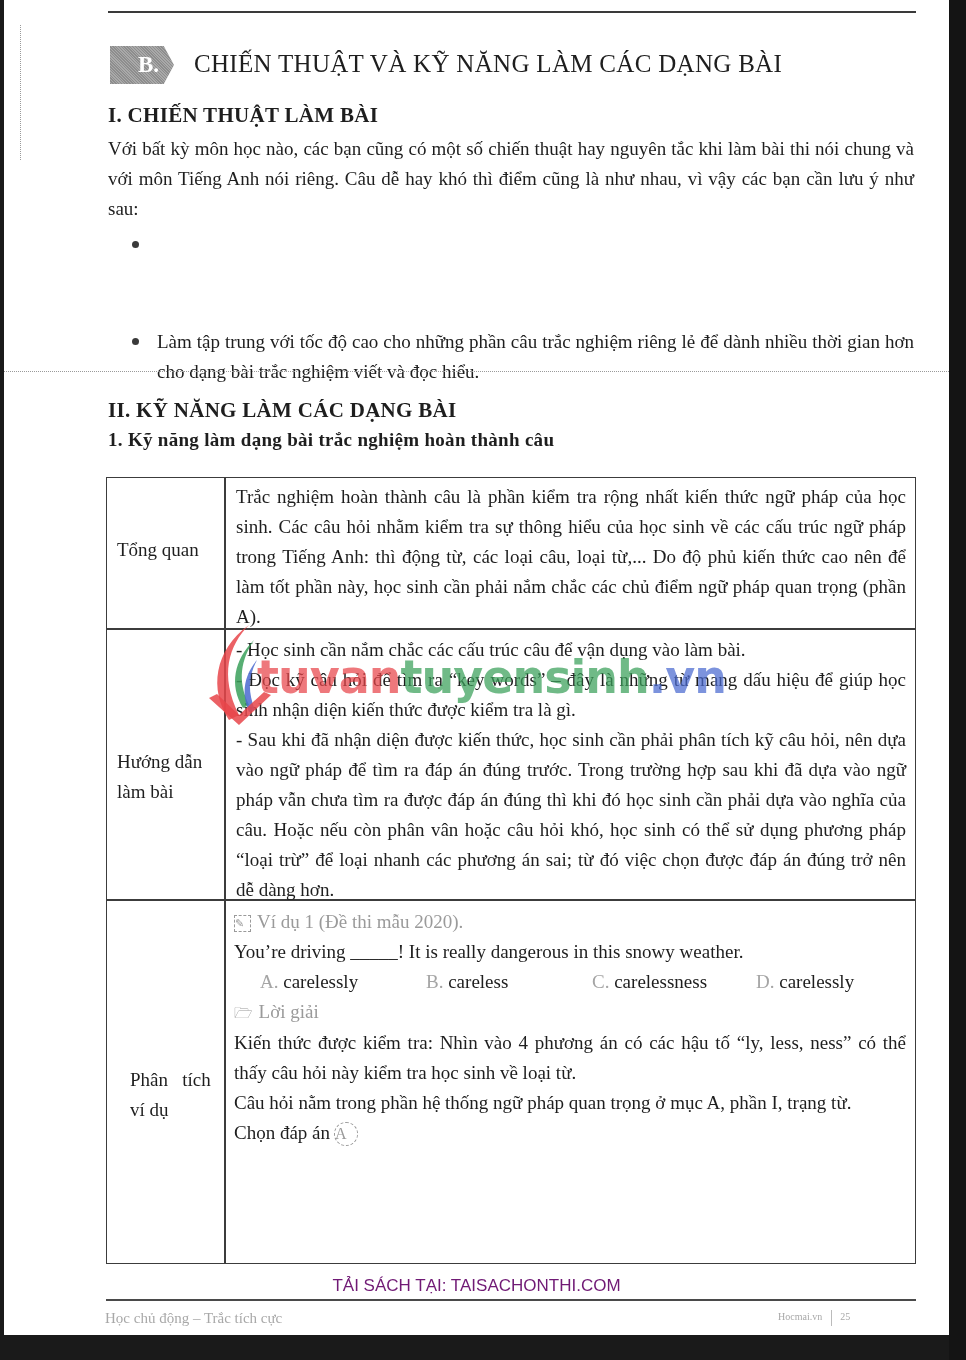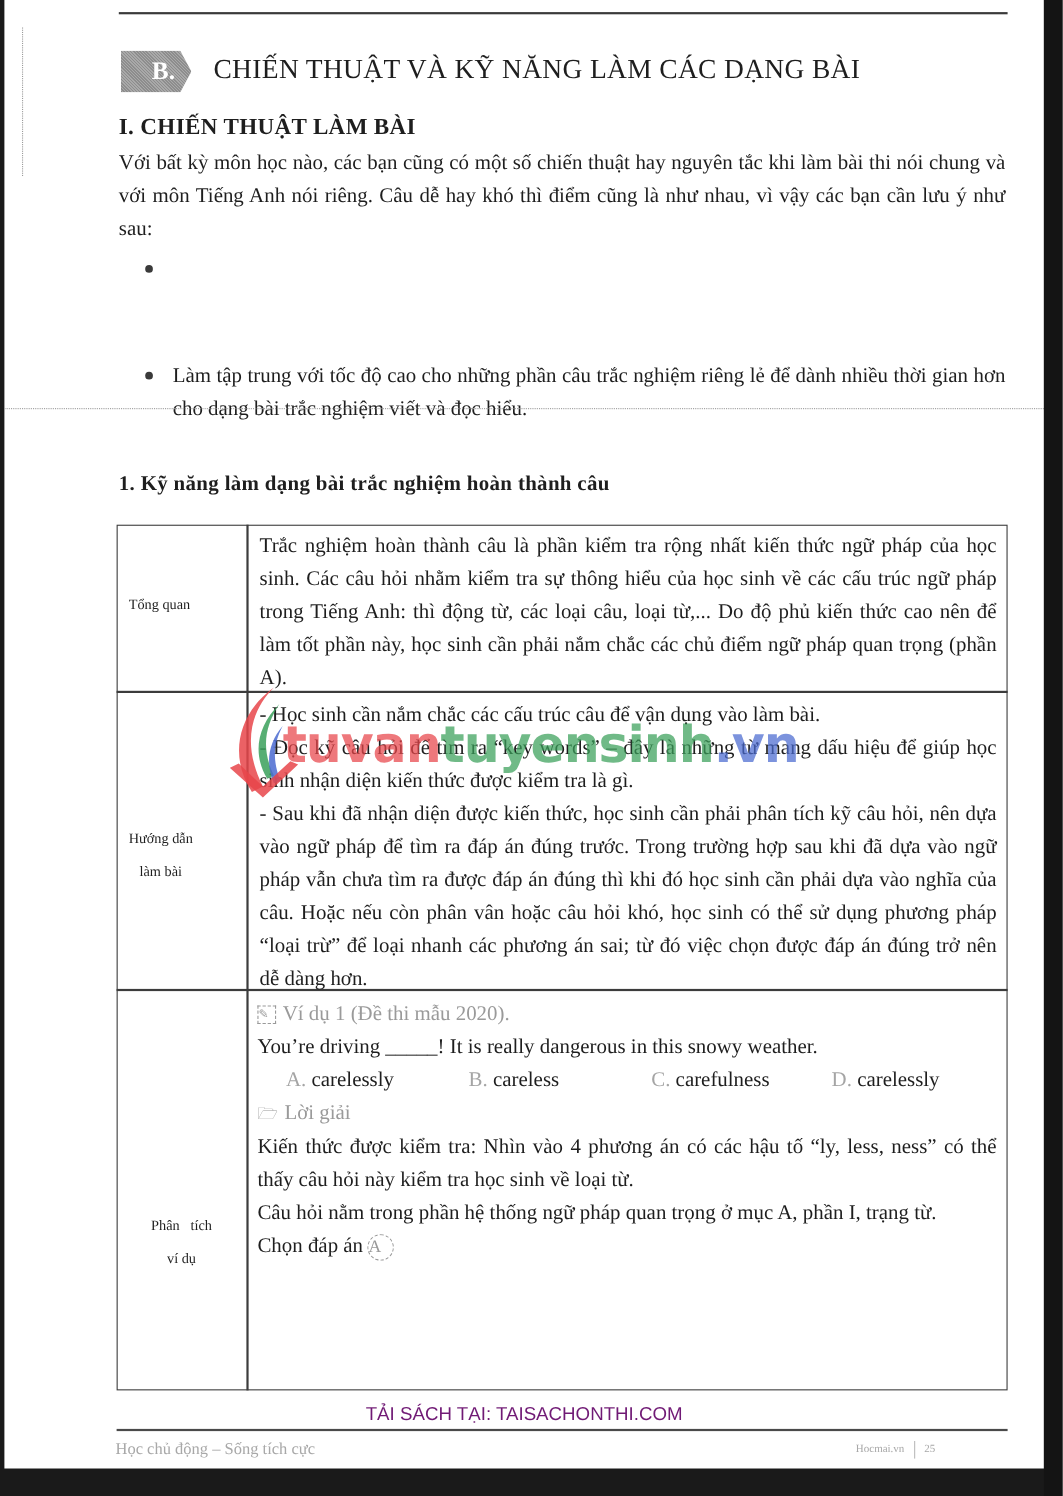--- a/index.html
+++ b/index.html
@@ -31,21 +31,21 @@
   .para {
     font-family:"Liberation Serif", serif; font-size:19px; line-height:30px;
     text-align:justify; text-align-last:left;
   }
   .bullet-dot { width:7px; height:7px; border-radius:50%; background:#3a3a3a; }
   .dotted-line { left:0px; top:371px; width:945px; border-top:1px dotted #9a9a9a; }
 
   .tbl { left:102px; top:477px; width:810px; height:787px; border:1.5px solid #3c3c3c; box-sizing:border-box; }
   .col-div { left:220px; top:477px; width:1.5px; height:787px; background:#3c3c3c; }
   .row-div { left:102px; width:810px; height:1.5px; background:#3c3c3c; }
-  .label { font-family:"Liberation Serif", serif; font-size:13px; line-height:30px;text-align:center; }
+  .label { font-family:"Liberation Serif", serif; font-size:19px; line-height:30px; }
   .cell {
     font-family:"Liberation Serif", serif; font-size:19px; line-height:30px;
     text-align:justify; text-align-last:left;
   }
   .grey { color:#9a9a9a; }
   .opt-letter { color:#a5a5a5; }
   .circle-a {
     display:inline-block; width:22px; height:22px; border:1px dashed #9a9a9a; border-radius:50%;
     text-align:center; line-height:22px; font-size:16px; color:#9a9a9a; margin-left:4px;
   }
@@ -72,53 +72,54 @@
 
   <div class="abs h1" style="left:104px; top:103px;">I. CHIẾN THUẬT LÀM BÀI</div>
   <div class="abs para" style="left:104px; top:134px; width:806px;">Với bất kỳ môn học nào, các bạn cũng có một số chiến thuật hay nguyên tắc khi làm bài thi nói chung và với môn Tiếng Anh nói riêng. Câu dễ hay khó thì điểm cũng là như nhau, vì vậy các bạn cần lưu ý như sau:</div>
 
   <div class="abs bullet-dot" style="left:128px; top:241px;"></div>
 
   <div class="abs bullet-dot" style="left:128px; top:338px;"></div>
   <div class="abs para" style="left:153px; top:327px; width:757px;">Làm tập trung với tốc độ cao cho những phần câu trắc nghiệm riêng lẻ để dành nhiều thời gian hơn cho dạng bài trắc nghiệm viết và đọc hiểu.</div>
   <div class="abs dotted-line"></div>
 
+  <div class="abs h1" style="left:104px; top:398px;">II. KỸ NĂNG LÀM CÁC DẠNG BÀI</div>
   <div class="abs h1" style="left:104px; top:429px; font-size:19px;">1. Kỹ năng làm dạng bài trắc nghiệm hoàn thành câu</div>
 
   <div class="abs tbl"></div>
   <div class="abs col-div"></div>
   <div class="abs row-div" style="top:628px;"></div>
   <div class="abs row-div" style="top:899px;"></div>
 
   <div class="abs label" style="left:113px; top:535px;">Tổng quan</div>
   <div class="abs cell" style="left:232px; top:482px; width:670px;">Trắc nghiệm hoàn thành câu là phần kiểm tra rộng nhất kiến thức ngữ pháp của học sinh. Các câu hỏi nhằm kiểm tra sự thông hiểu của học sinh về các cấu trúc ngữ pháp trong Tiếng Anh: thì động từ, các loại câu, loại từ,... Do độ phủ kiến thức cao nên để làm tốt phần này, học sinh cần phải nắm chắc các chủ điểm ngữ pháp quan trọng (phần A).</div>
 
   <div class="abs label" style="left:113px; top:747px;">
     <div>Hướng dẫn</div>
     <div>làm bài</div>
   </div>
   <div class="abs cell" style="left:232px; top:635px; width:670px;">
     <div>- Học sinh cần nắm chắc các cấu trúc câu để vận dụng vào làm bài.</div>
     <div>- Đọc kỹ câu hỏi để tìm ra “key words” – đây là những từ mang dấu hiệu để giúp học sinh nhận diện kiến thức được kiểm tra là gì.</div>
     <div>- Sau khi đã nhận diện được kiến thức, học sinh cần phải phân tích kỹ câu hỏi, nên dựa vào ngữ pháp để tìm ra đáp án đúng trước. Trong trường hợp sau khi đã dựa vào ngữ pháp vẫn chưa tìm ra được đáp án đúng thì khi đó học sinh cần phải dựa vào nghĩa của câu. Hoặc nếu còn phân vân hoặc câu hỏi khó, học sinh có thể sử dụng phương pháp “loại trừ” để loại nhanh các phương án sai; từ đó việc chọn được đáp án đúng trở nên dễ dàng hơn.</div>
   </div>
 
-  <div class="abs label" style="left:113px; top:1065px; width:96px;margin-top:34px;">
+  <div class="abs label" style="left:126px; top:1065px; width:96px;">
     <div style="white-space:pre;">Phân   tích</div>
     <div>ví dụ</div>
   </div>
   <div class="abs cell" style="left:230px; top:907px; width:672px;">
     <div class="grey">
       <span style="display:inline-block;width:15px;height:15px;border:1px dashed #9a9a9a;font-size:11px;line-height:15px;text-align:center;vertical-align:middle;margin-right:6px;">✎</span><span>Ví dụ 1 (Đề thi mẫu 2020).</span>
     </div>
     <div>You’re driving _____! It is really dangerous in this snowy weather.</div>
     <div style="position:relative; height:30px;">
       <span style="position:absolute; left:26px;"><span class="opt-letter">A.</span> <span>carelessly</span></span>
       <span style="position:absolute; left:192px;"><span class="opt-letter">B.</span> <span>careless</span></span>
-      <span style="position:absolute; left:358px;"><span class="opt-letter">C.</span> <span>carefulness</span></span>
+      <span style="position:absolute; left:358px;"><span class="opt-letter">C.</span> <span>carelessness</span></span>
       <span style="position:absolute; left:522px;"><span class="opt-letter">D.</span> <span>carelessly</span></span>
     </div>
     <div class="grey">
       <span style="font-size:15px;margin-right:6px;">🗁</span><span>Lời giải</span>
     </div>
     <div>Kiến thức được kiểm tra: Nhìn vào 4 phương án có các hậu tố “ly, less, ness” có thể thấy câu hỏi này kiểm tra học sinh về loại từ.</div>
     <div>Câu hỏi nằm trong phần hệ thống ngữ pháp quan trọng ở mục A, phần I, trạng từ.</div>
     <div style="text-align:right; margin-top:0px; padding-right:14px;">
       <span>Chọn đáp án</span><span class="circle-a">A</span>
     </div>
@@ -131,20 +132,20 @@
       <path d="M48 40 C40 55, 38 70, 46 90 L40 92 C32 74, 35 55, 48 40 Z" fill="#4a6ad0" opacity="0.85"></path>
       <path d="M0 78 L30 105 L62 75 L55 72 L30 95 L8 74 Z" fill="#e8454a" opacity="0.85"></path>
     </svg>
     <div style="position:absolute; left:48px; top:30px; font-family:'DejaVu Sans', sans-serif; font-weight:bold; font-size:46px; letter-spacing:-1px; opacity:0.72; white-space:nowrap;">
       <span style="color:#e8454a;">tuvan</span><span style="color:#3aa05a;">tuyensinh</span><span style="color:#4a6ad0;">.vn</span>
     </div>
   </div>
 
   <div class="abs footer-link">TẢI SÁCH TẠI: TAISACHONTHI.COM</div>
   <div class="abs footer-rule"></div>
-  <div class="abs footer-left">Học chủ động – Sống tích cực</div>
+  <div class="abs footer-left">Học chủ động – Trắc tích cực</div>
   <div class="abs footer-right">
     <span>Hocmai.vn</span>
     <span style="display:inline-block; width:1px; height:16px; background:#bbb; margin:0 6px; vertical-align:middle;"></span>
     <span>25</span>
   </div>
 </div>
 <div class="abs right-band"></div>
 
 </body></html>

